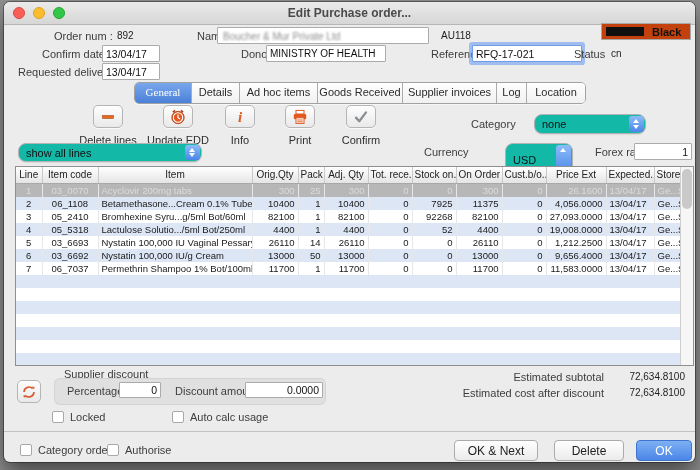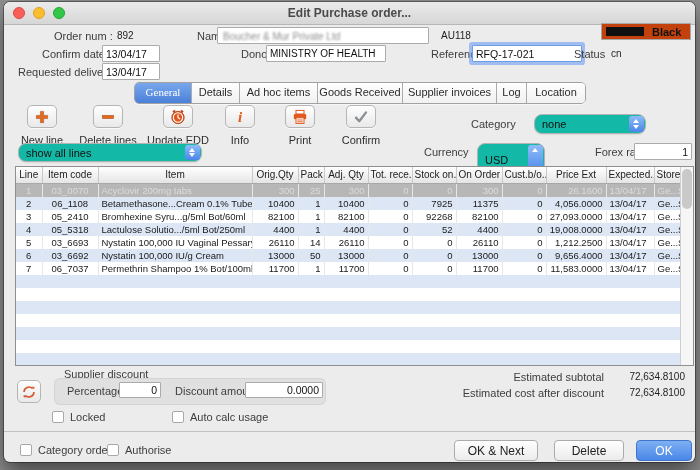--- a/index.html
+++ b/index.html
@@ -143,28 +143,20 @@
   <div class="tabs">
     <div class="tab active" style="width:57px;">General</div>
     <div class="tab" style="width:48px;">Details</div>
     <div class="tab" style="width:78px;">Ad hoc items</div>
     <div class="tab" style="width:85px;">Goods Received</div>
     <div class="tab" style="width:94px;">Supplier invoices</div>
     <div class="tab" style="width:30px;">Log</div>
     <div class="tab" style="width:58px;">Location</div>
   </div>
 
-  <div class="tbtn" style="left:-2px;">
-    <span class="ticon">
-      <svg width="15" height="15" viewBox="0 0 16 16">
-          <path d="M6.3 2h3.4v4.3H14v3.4H9.7V14H6.3V9.7H2V6.3h4.3z" fill="#e56a1f" stroke="#a8511c" stroke-width="0.6"></path>
-        </svg>
-    </span>
-    <span class="tlabel">New line</span>
-  </div>
   <div class="tbtn" style="left:64px;">
     <span class="ticon">
       <svg width="15" height="15" viewBox="0 0 16 16">
           <rect x="2" y="6.3" width="12" height="3.4" fill="#e56a1f" stroke="#a8511c" stroke-width="0.6"></rect>
         </svg>
     </span>
     <span class="tlabel">Delete lines</span>
   </div>
   <div class="tbtn" style="left:134px;">
     <span class="ticon">
@@ -207,21 +199,21 @@
   <div class="popup" style="left:530px;top:112px;width:112px;height:20px;">
     <span class="ptxt">none</span>
     <span class="stp"></span>
   </div>
 
   <div class="popup" style="left:14px;top:141px;width:184px;height:19px;">
     <span class="ptxt">show all lines</span>
     <span class="stp"></span>
   </div>
   <span class="lbl" style="left:420px;top:144px;">Currency</span>
-  <div class="popup" style="left:473px;top:141px;width:68px;height:33px;">
+  <div class="popup" style="left:501px;top:141px;width:68px;height:33px;">
     <span class="ptxt">USD</span>
     <span class="stp"></span>
   </div>
   <span class="lbl" style="left:591px;top:144px;">Forex rate</span>
   <input class="field" style="left: 630px; top: 141px; width: 58px; text-align: right;" value="1">
 
   <div class="tablewrap">
     <table class="grid">
       <colgroup>
         <col style="width:26px">

